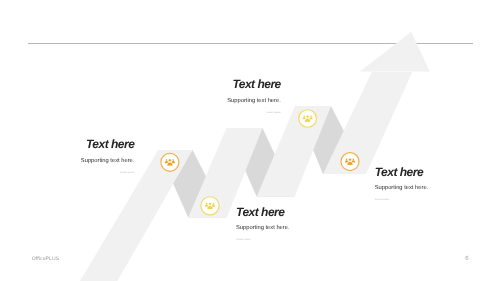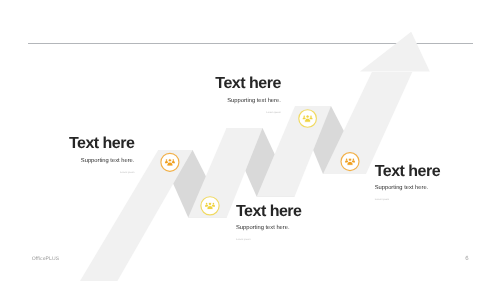--- a/index.html
+++ b/index.html
@@ -3,21 +3,21 @@
 <meta charset="utf-8">
 <style>
   html,body{margin:0;padding:0;}
   body{width:500px;height:281px;background:#ffffff;overflow:hidden;
        font-family:"Liberation Sans",sans-serif;position:relative;
        -webkit-font-smoothing:antialiased;text-rendering:geometricPrecision;}
   .slide{position:absolute;inset:0;background:#ffffff;}
   .rule{position:absolute;left:27.5px;top:42.7px;width:445px;height:1.2px;background:#b3b6ba;}
   svg.art{position:absolute;left:0;top:0;width:500px;height:281px;}
   .block{position:absolute;transform:translateZ(0);}
-  .title{font-size:16px;font-weight:bold;color:#262626;letter-spacing:-0.5px;line-height:10.2px;}
+  .title{font-size:12px;font-weight:bold;color:#262626;letter-spacing:-0.5px;line-height:10.2px;font-style:italic;}
   .sub{font-size:5.78px;color:#2b2b2b;line-height:5.95px;margin-top:9.1px;}
   .tiny{font-size:2.55px;color:#bdbdbd;line-height:2.55px;letter-spacing:-0.02px;margin-top:7.2px;white-space:nowrap;}
   .b1{left:0;top:139.3px;width:134.4px;text-align:right;}
   .b2{left:0;top:79.4px;width:280.8px;text-align:right;}
   .b3{left:236px;top:207px;width:134px;text-align:left;}
   .b4{left:374.7px;top:166.5px;width:134px;text-align:left;}
   .foot{position:absolute;transform:translateZ(0);left:31.8px;top:256.6px;
         font-size:5.1px;color:#9b9b9b;letter-spacing:.1px;line-height:5px;}
   .pnum{position:absolute;transform:translateZ(0);left:465.3px;top:257.1px;
         font-size:6px;color:#a0a0a0;line-height:5.4px;}

